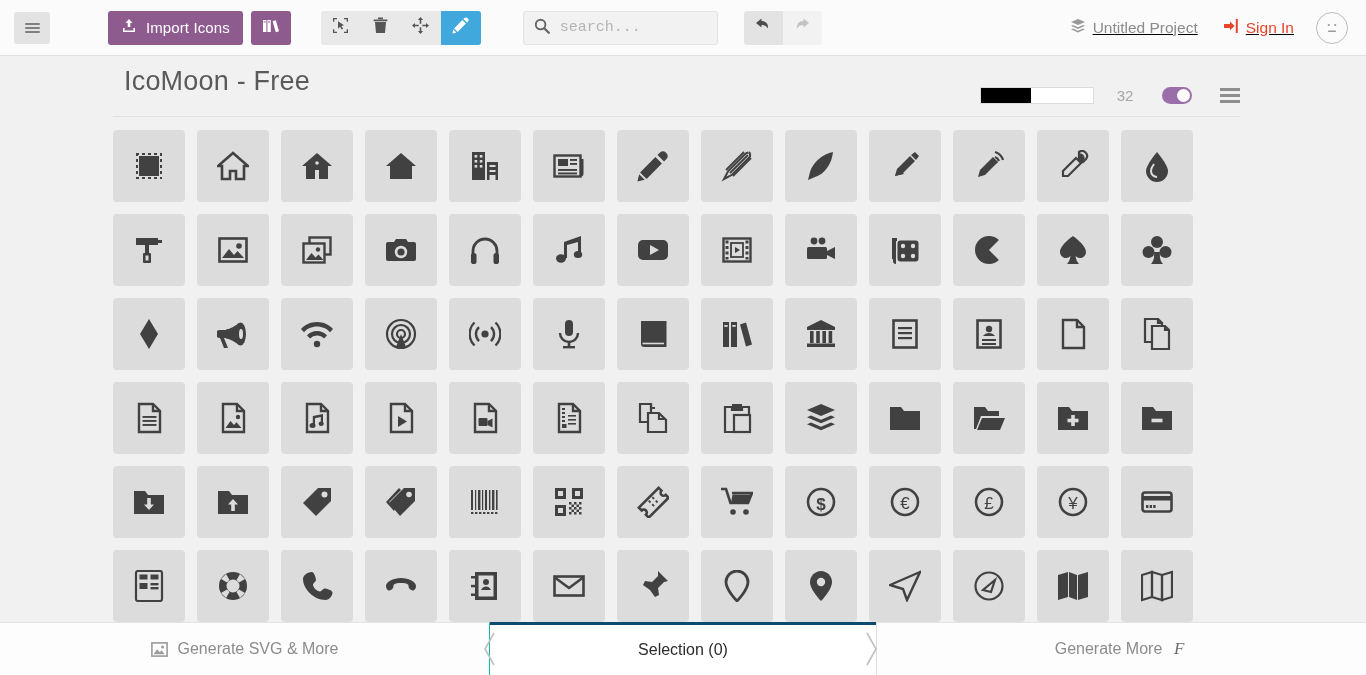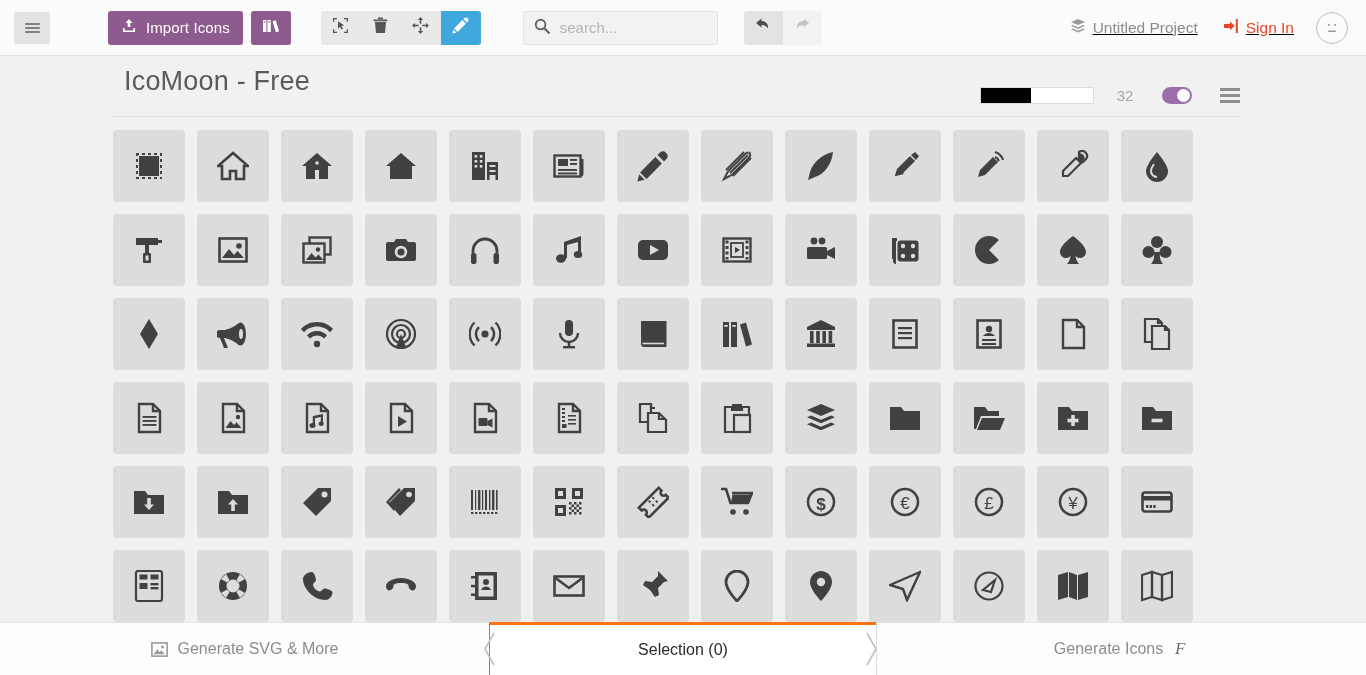--- a/index.html
+++ b/index.html
@@ -73,21 +73,21 @@
     width: 195px; height: 34px;
     background: #f2f2f2;
     border: 1px solid #e2e2e2;
     border-radius: 3px;
     display: flex; align-items: center;
     padding: 0 10px;
   }
   .searchbox input {
     border: none; outline: none; background: transparent;
     font-size: 15px; color: #666; margin-left: 8px; width: 150px;
-    font-family: Liberation Sans, sans-serif;
+    font-family: Liberation Mono, monospace;
   }
   .searchbox input::placeholder { color: #b4b4b4; }
 
   .histgroup {
     margin-left: 26px; height: 34px;
     border-radius: 3px; overflow: hidden;
     display: flex; align-items: center;
     background: #f2f2f2;
   }
   .histgroup .hbtn { width: 39px; height: 34px; display:flex; align-items:center; justify-content:center; cursor:pointer; }
@@ -175,21 +175,21 @@
   }
   .bb-pane {
     background: #fdfdfd;
     height: 53px;
     display: flex; align-items: center; justify-content: center;
     color: #8c8c8c; font-size: 16px; cursor: pointer;
     border-top: 1px solid #e4e4e4;
     position: relative;
   }
   .bb-left  { width: 490px; border-right: 1px solid #14b8a6; }
-  .bb-mid   { width: 386px; color: #2b2b2b; border-top: 3px solid #f97316; background:#ffffff; }
+  .bb-mid   { width: 386px; color: #2b2b2b; border-top: 3px solid #0c4a6e; background:#ffffff; }
   .bb-right { width: 490px; border-left: 1px solid #dedede; flex: 1; }
   .bb-pane .lbl { }
   .bb-left .ico { margin-right: 10px; display:flex; }
   .bb-right .ico { margin-left: 10px; display:flex; }
   .chev {
     position: absolute; top: 0; height: 53px; width: 22px;
     display: flex; align-items: center; justify-content: center;
     color: #b9b9b9; z-index: 21;
   }
   .chev-l { left: 479px; }
@@ -1197,20 +1197,20 @@
     <span class="lbl">Selection (0)</span>
   </div>
 
   <div class="chev chev-r">
     <svg width="14" height="34" viewBox="0 0 14 34">
         <path d="M3 1l9 16-9 16" fill="none" stroke="#c0c0c0" stroke-width="1.6"></path>
       </svg>
   </div>
 
   <div class="bb-pane bb-right">
-    <span class="lbl">Generate Icons</span>
+    <span class="lbl">Generate More</span>
     <span class="ico">
       <svg width="16" height="18" viewBox="0 0 16 18">
         <text x="2" y="14" font-family="Liberation Serif, serif" font-style="italic" font-size="17" fill="#6d6d6d">F</text>
       </svg>
     </span>
   </div>
 </div>
 
 </body></html>

